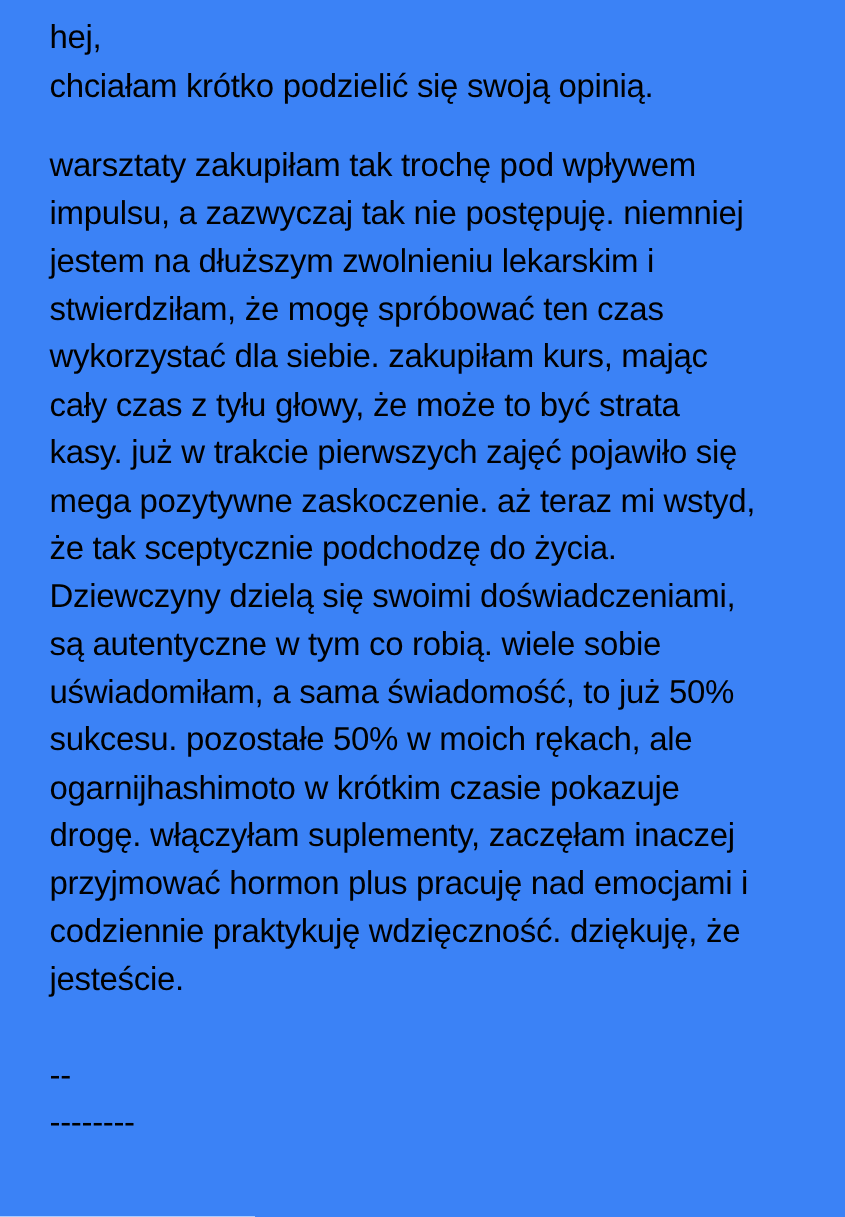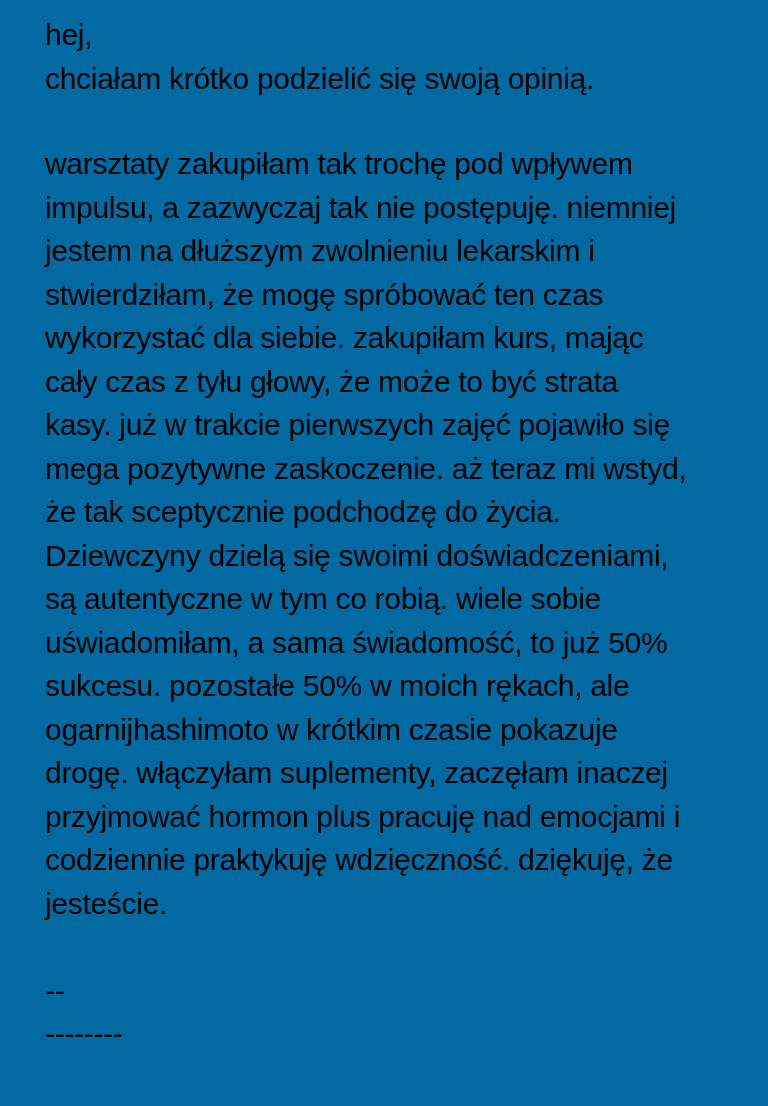--- a/index.html
+++ b/index.html
@@ -11,29 +11,29 @@
     }
     .email-body {
       width: 768px;
       height: 1106px;
       padding: 13px 10px 0 45px;
       font-family: "Liberation Sans", "DejaVu Sans", sans-serif;
       font-size: 30px;
       line-height: 43.5px;
       letter-spacing: -0.3px;
       color: #000000;
-      background: #0369a1;
+      background: #3b82f6;
       overflow: hidden;
     }
     .text-block {
       white-space: pre;
       font-kerning: normal;
     }
     .paragraph-gap {
-      margin-top: 42px;
+      margin-top: 29px;
     }
     .signature-block {
       margin-top: 43.5px;
     }
     .sig-line {
       white-space: pre;
     }
   </style>
 </head>
 <body>

